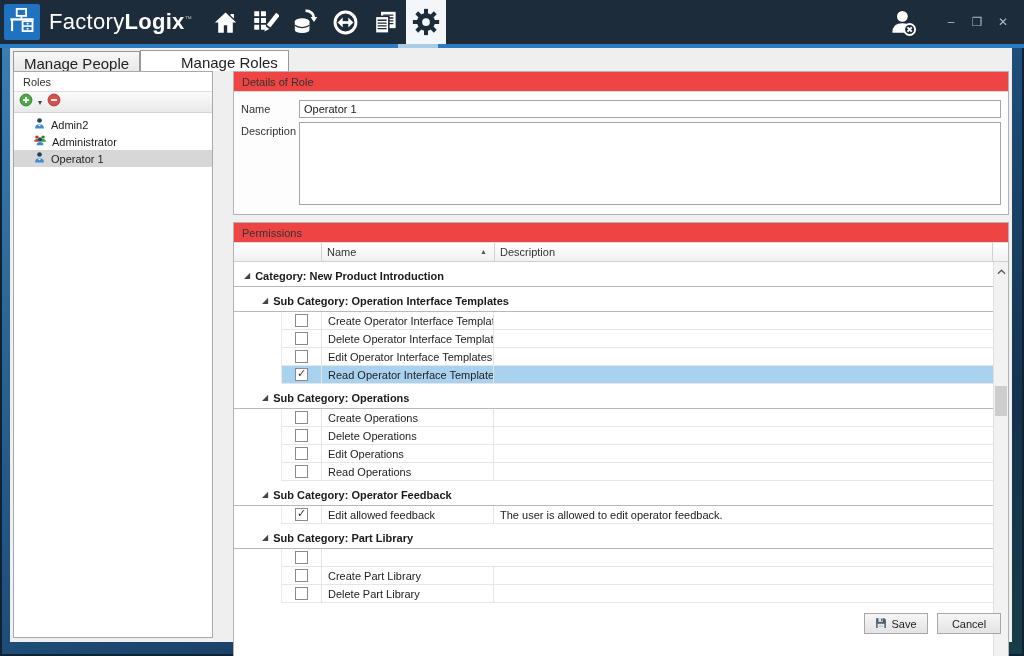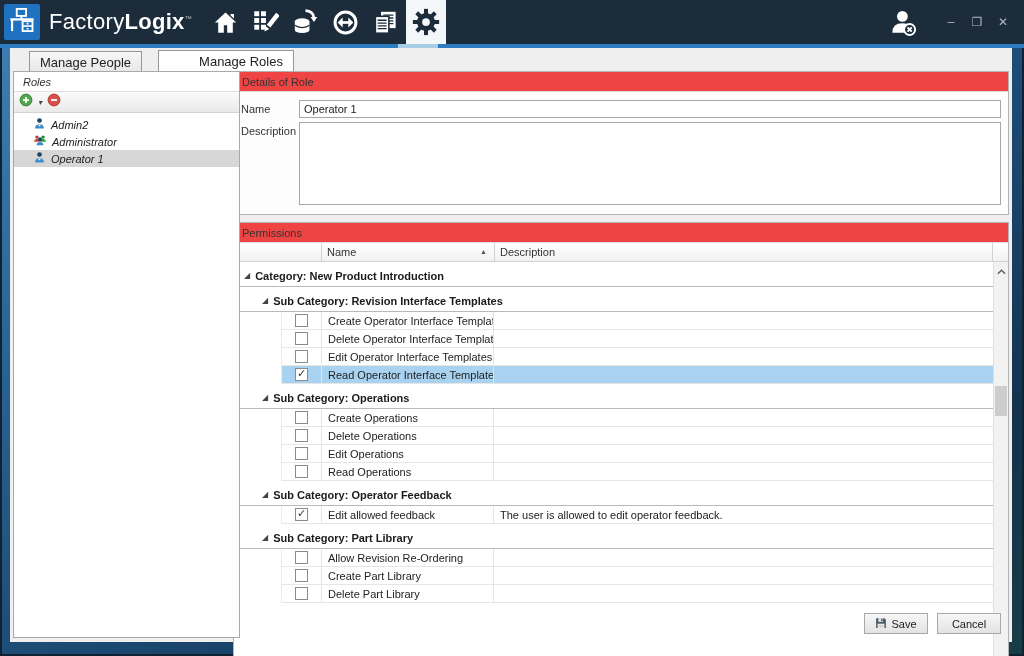--- a/index.html
+++ b/index.html
@@ -22,26 +22,26 @@
   .winctl{ display:flex; align-items:center; gap:4px; margin-right:10px; }
   .winbtn{ width:22px; height:22px; color:#aebac4; font-size:12px; display:flex; align-items:center; justify-content:center; }
   .accent{ position:absolute; top:44px; left:0; right:0; height:4px; background:#2e7cc0; }
   .accent .lightseg{ position:absolute; left:398px; width:40px; top:0; bottom:0; background:#a9cde6; }
 
   
   .content{ position:absolute; top:48px; left:10px; right:12px; bottom:14px; background:#efefef; }
 
   
   .tabs{ position:absolute; top:2px; left:3px; display:flex; align-items:flex-end; height:21px; }
-  .tab{ font-size:13px; color:#222; padding:3px 10px 4px; border:1px solid #989898; border-bottom:none;
-        background:linear-gradient(#f7f7f7,#e8e8e8); height:20px;margin-left:16px; }
+  .tab{ font-size:15px; color:#222; padding:3px 10px 4px; border:1px solid #989898; border-bottom:none;
+        background:linear-gradient(#f7f7f7,#e8e8e8); height:20px; }
   .tab.active{ background:#fff; height:21px; position:relative; z-index:2;padding-left:40px; }
 
   
-  .roles-panel{ position:absolute; left:3px; top:23px; width:227px; bottom:4px; background:#fff; border:1px solid #a9a9a9; z-index:1;font-style:italic;}
+  .roles-panel{ position:absolute; left:3px; top:23px; width:200px; bottom:4px; background:#fff; border:1px solid #a9a9a9; z-index:1;}
   .panel-title{ font-size:11px; color:#333; padding:4px 9px 3px; border-bottom:1px solid #e0e0e0; }
   .roles-toolbar{ height:21px; display:flex; align-items:center; gap:3px; padding:0 5px;
         background:linear-gradient(#fbfbfb,#e9e9e9); border-bottom:1px solid #d4d4d4; }
   .tool-caret{ font-size:8px; color:#444; margin:0 2px; }
   .roles-list{ padding-top:3px; }
   .role-item{ height:17px; display:flex; align-items:center; gap:5px; padding-left:19px; font-size:11px; color:#222; }
   .role-item.selected{ background:#d7d7d7; }
 
   
   .right-col{ position:absolute; left:223px; right:3px; top:23px; bottom:4px; }
@@ -278,21 +278,21 @@
           <div class="th th-desc">Description</div>
           <div class="th th-spacer"></div>
         </div>
         <div class="tbl-body">
             <div class="prow group cat">
               <span class="expander">◢</span>
               <span>Category: New Product Introduction</span>
             </div>
             <div class="prow group sub">
               <span class="expander">◢</span>
-              <span>Sub Category: Revision Interface Templates</span>
+              <span>Sub Category: Operation Interface Templates</span>
             </div>
             <div class="prow item">
               <div class="cell-indent"></div>
               <div class="cell-check">
                 <span class="checkbox"></span>
               </div>
               <div class="cell-name">
                 <span>Create Operator Interface Templat...</span>
               </div>
               <div class="cell-desc">
@@ -404,23 +404,20 @@
               </div>
             </div>
             <div class="prow group sub">
               <span class="expander">◢</span>
               <span>Sub Category: Part Library</span>
             </div>
             <div class="prow item">
               <div class="cell-indent"></div>
               <div class="cell-check">
                 <span class="checkbox"></span>
-              </div>
-              <div class="cell-name">
-                <span>Allow Revision Re-Ordering</span>
               </div>
               <div class="cell-desc">
                 <span></span>
               </div>
             </div>
             <div class="prow item">
               <div class="cell-indent"></div>
               <div class="cell-check">
                 <span class="checkbox"></span>
               </div>

